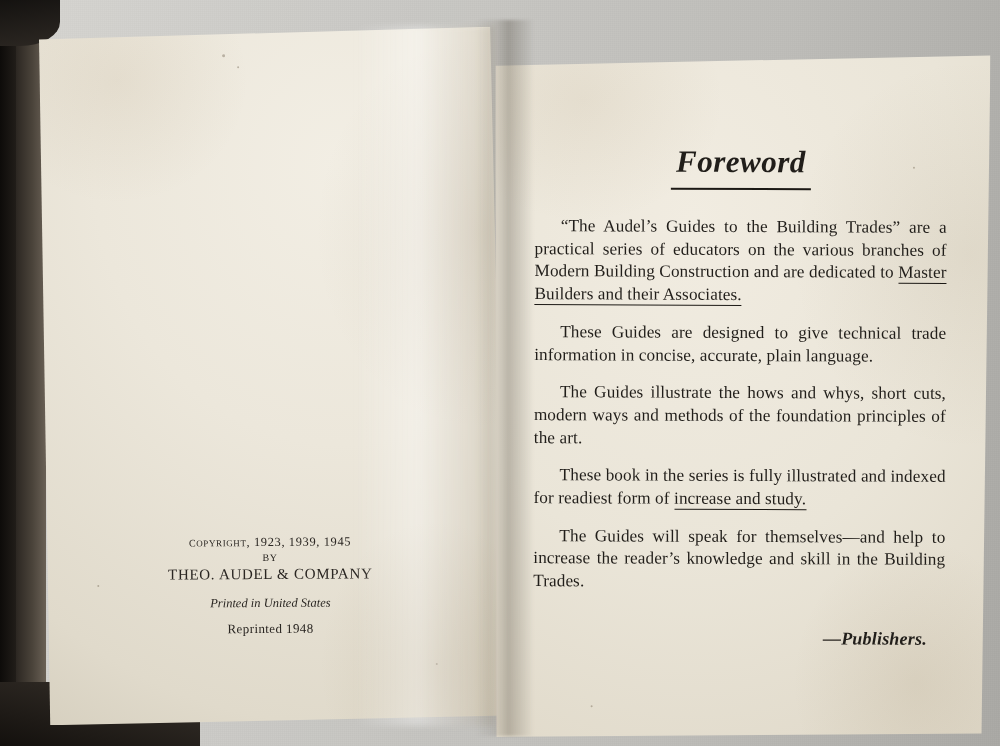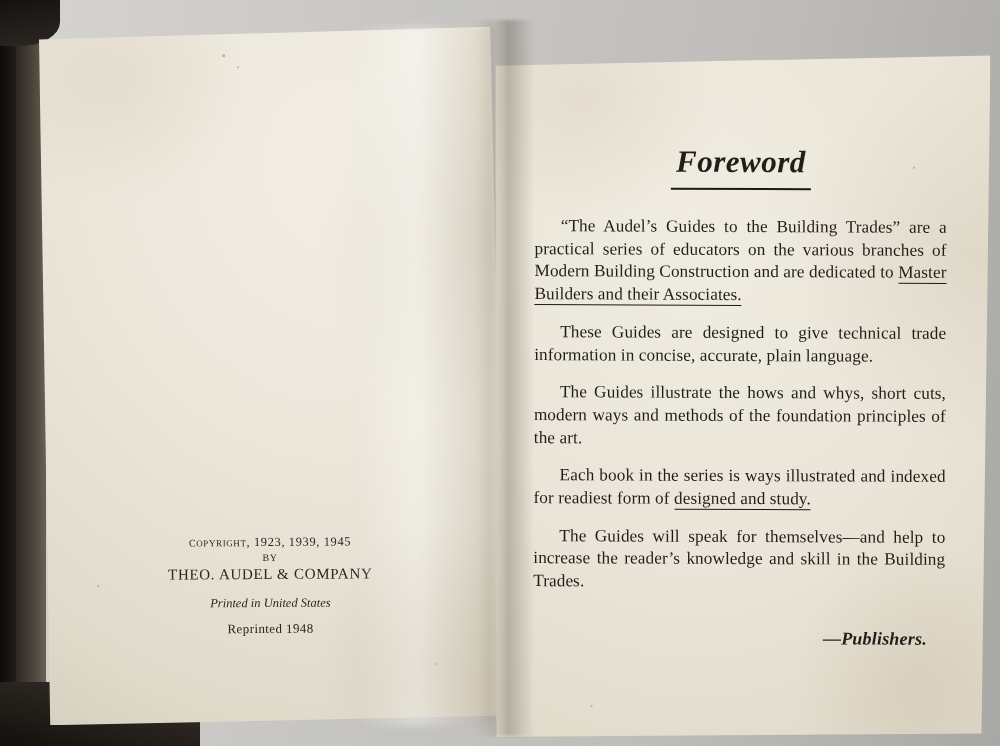--- a/index.html
+++ b/index.html
@@ -254,21 +254,21 @@
       <div class="page-stain"></div>
 
       <div class="fw">
         <div class="fw-title">Foreword</div>
         <div class="fw-title-rule"></div>
 
         <div id="fw-body">
             <p><span>“The Audel’s Guides to the Building Trades” are a practical series of educators on the various branches of Modern Building Construction and are dedicated to </span><span class="u">Master Builders and their Associates.</span></p>
             <p><span>These Guides are designed to give technical trade information in concise, accurate, plain language.</span></p>
             <p><span>The Guides illustrate the hows and whys, short cuts, modern ways and methods of the foundation principles of the art.</span></p>
-            <p><span>Each book in the series is ways illustrated and indexed for readiest form of </span><span class="u">designed and study.</span></p>
+            <p><span>These book in the series is fully illustrated and indexed for readiest form of </span><span class="u">increase and study.</span></p>
             <p><span>The Guides will speak for themselves—and help to increase the reader’s knowledge and skill in the Building Trades.</span></p>
           </div>
 
         <div class="fw-sign">—Publishers.</div>
       </div>
 
       <div class="speck" style="left:420px;top:120px;width:2px;height:2px;"></div>
       <div class="speck" style="left:100px;top:660px;width:2px;height:2px;"></div>
     </div>
 

